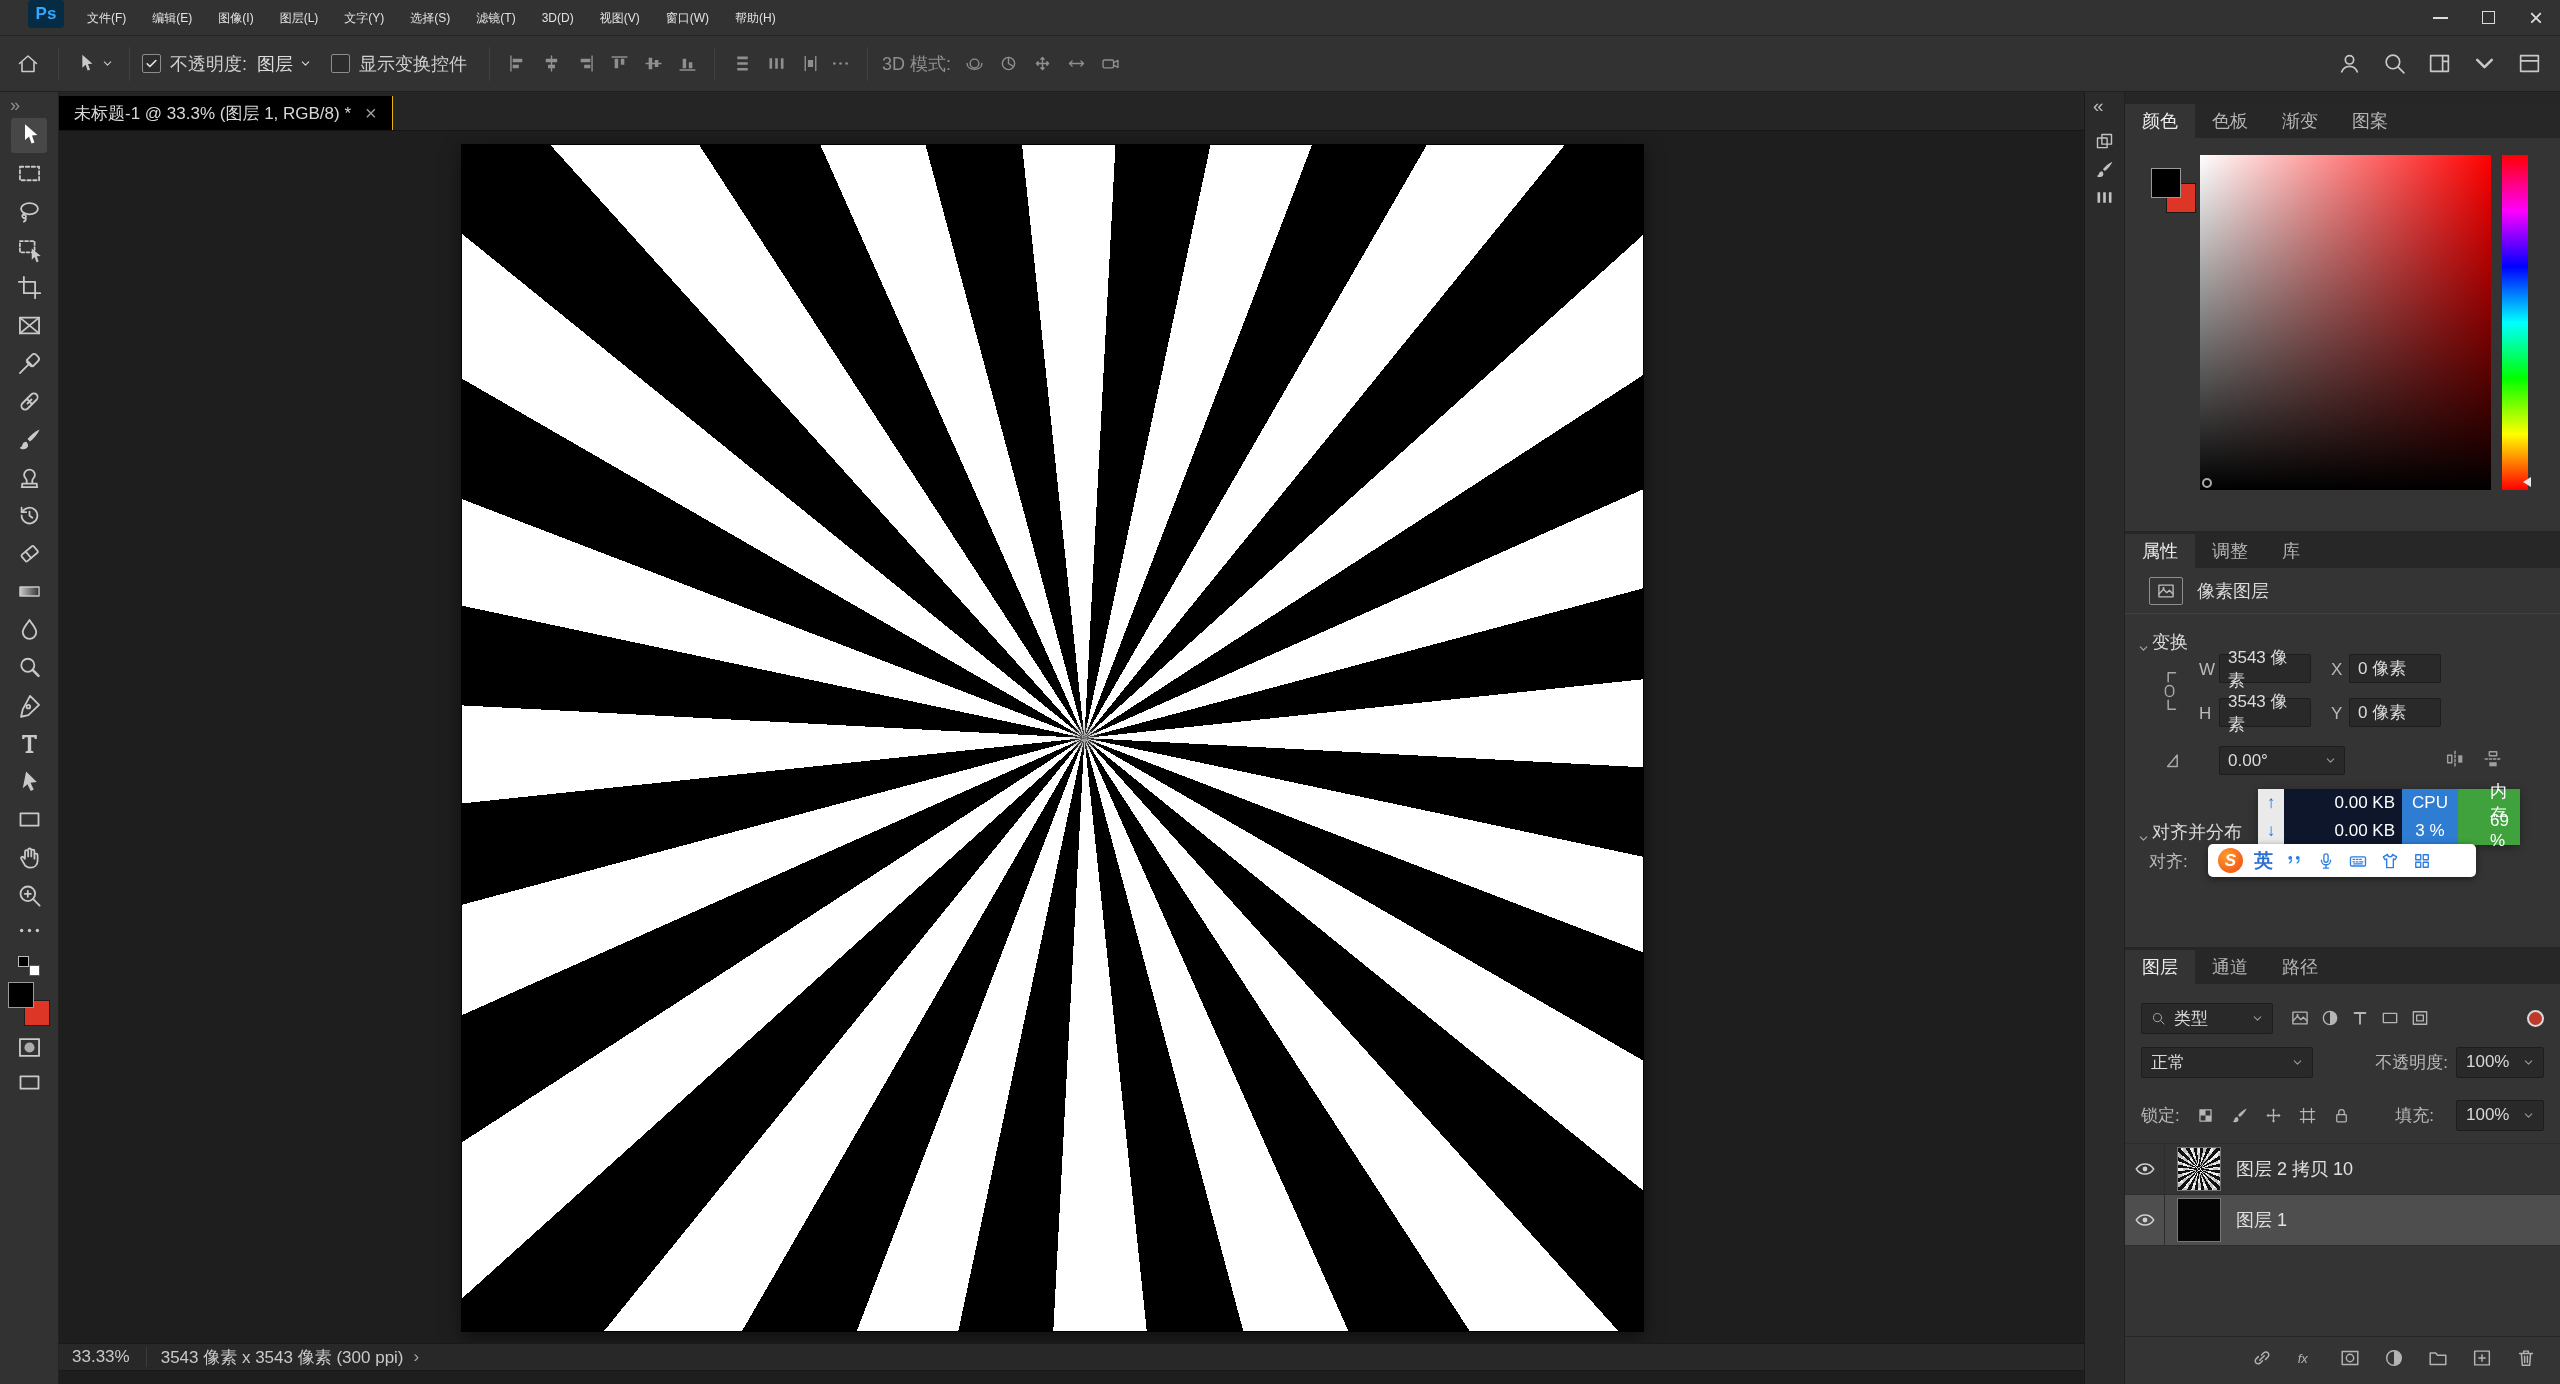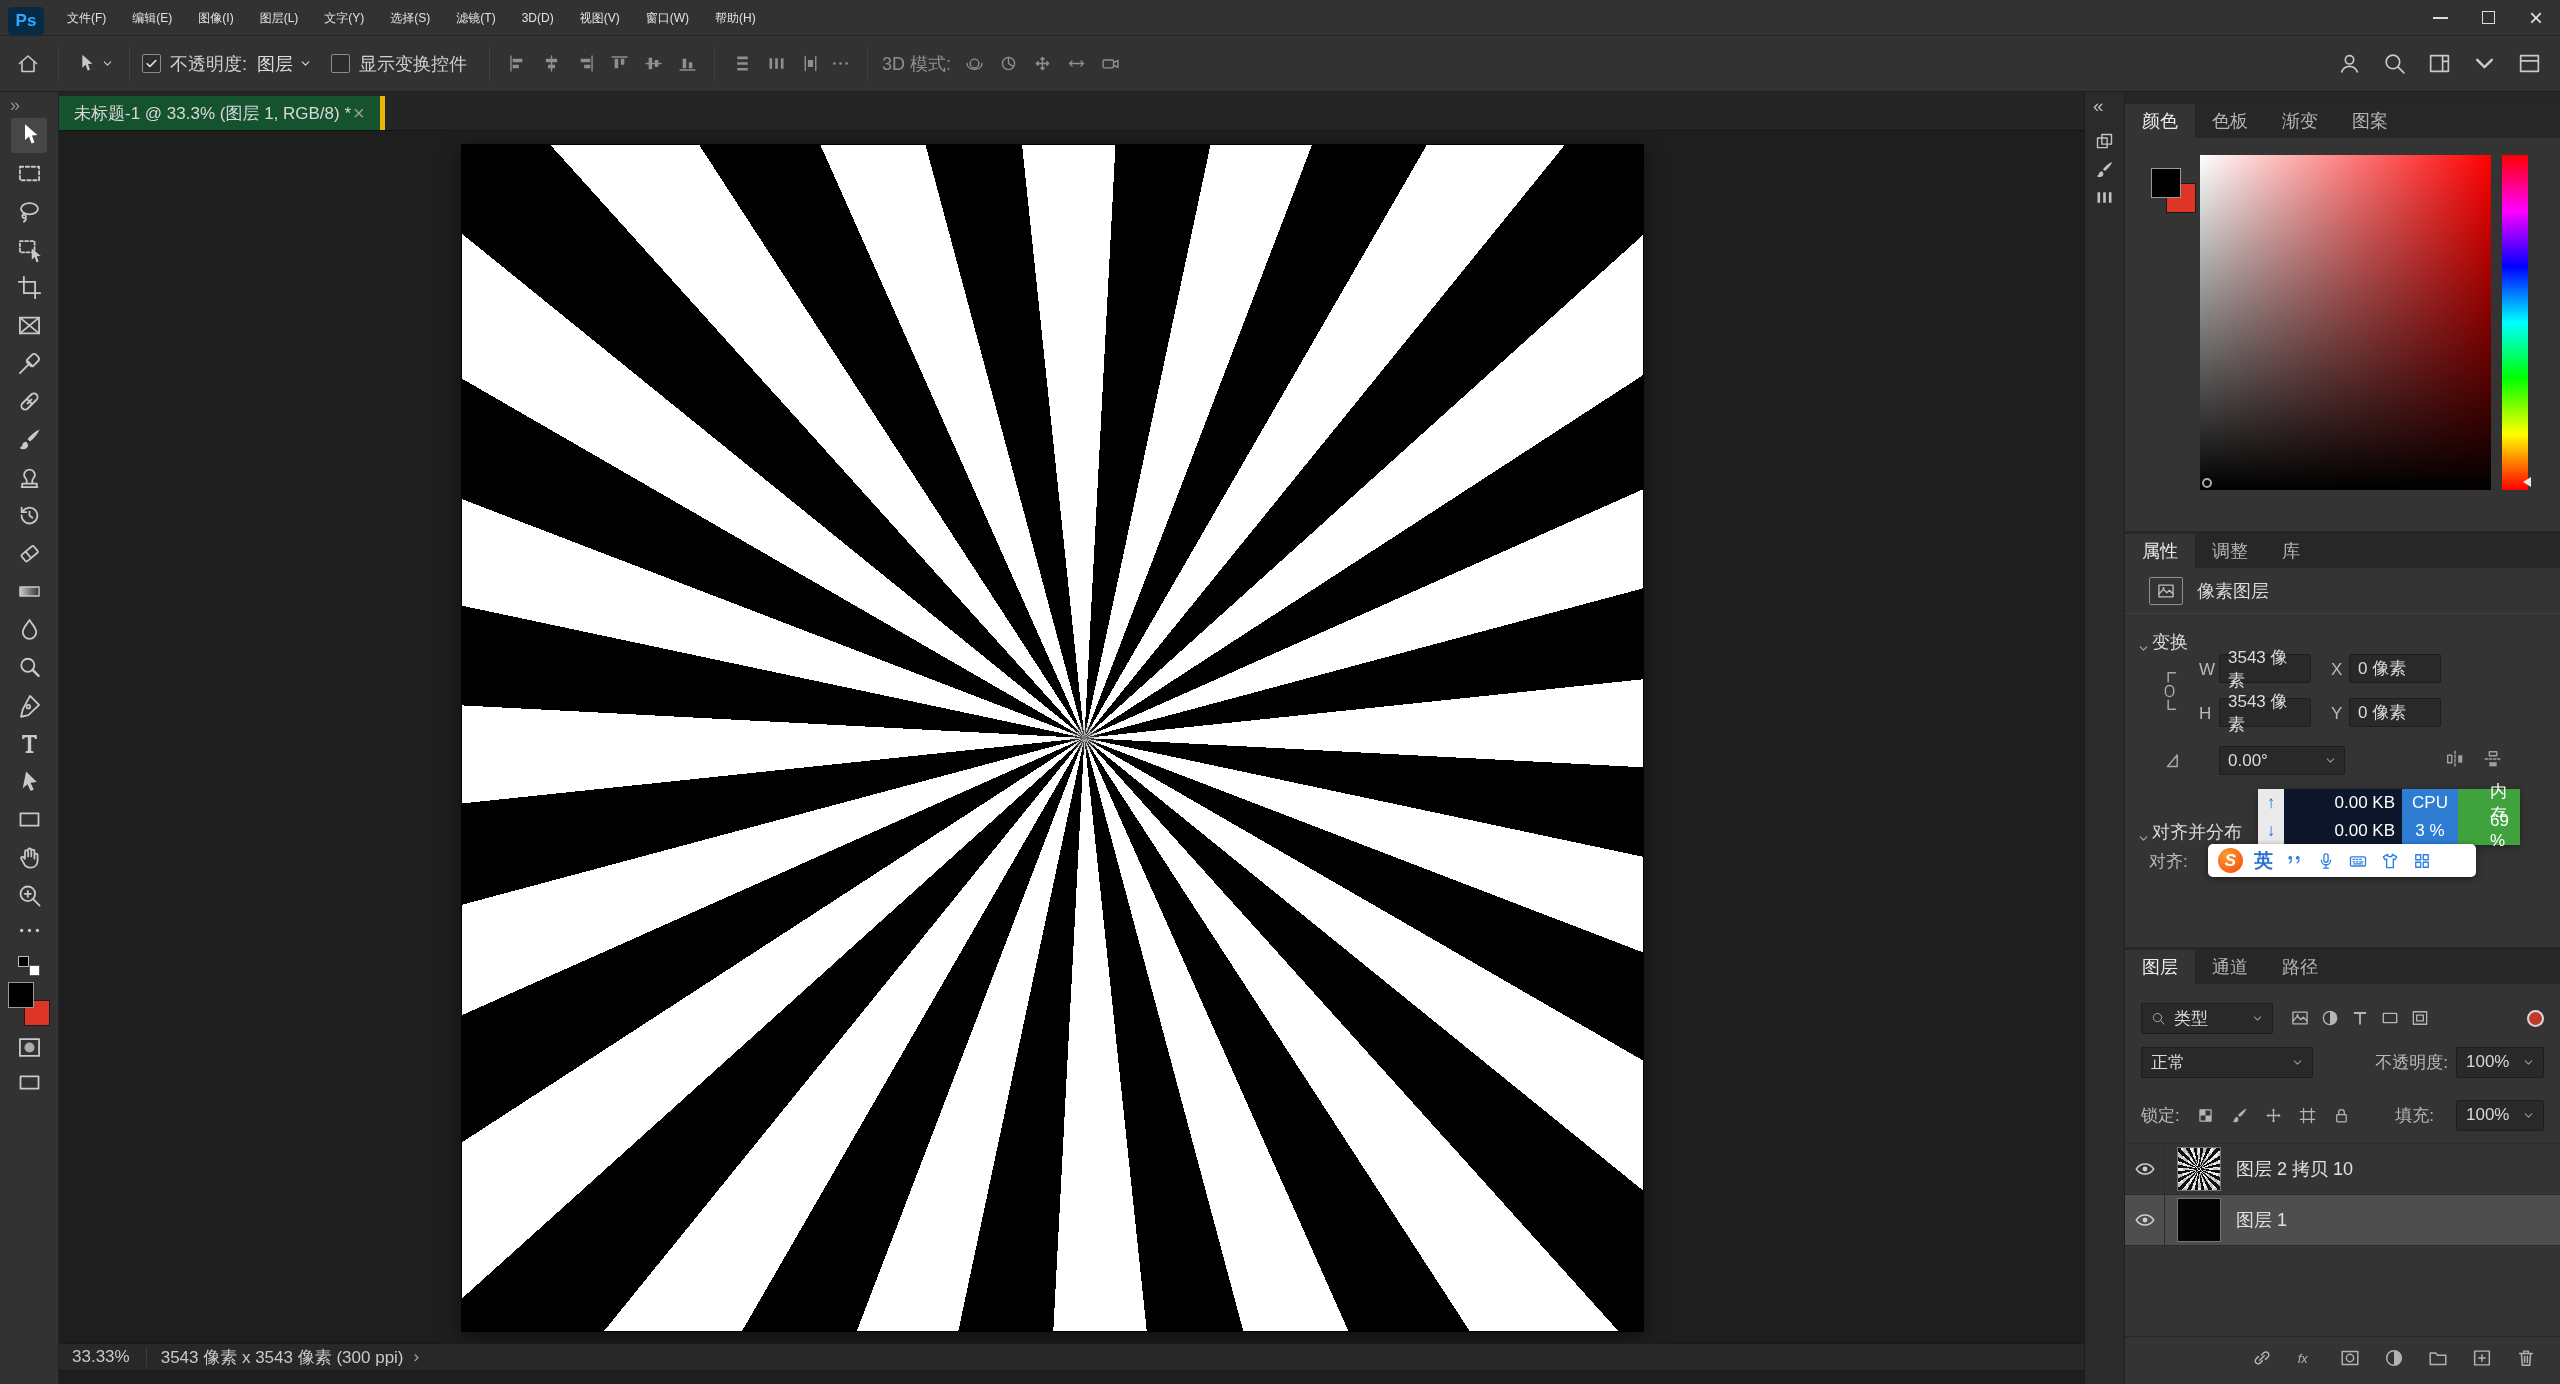--- a/index.html
+++ b/index.html
@@ -3,21 +3,21 @@
 <meta charset="utf-8">
 <style>
 *{margin:0;padding:0;box-sizing:border-box;}
 html,body{width:2560px;height:1384px;overflow:hidden;background:#1e1e1e;}
 body{font-family:"Liberation Sans","DejaVu Sans",sans-serif;font-size:18px;color:#d6d6d6;}
 svg{display:block;}
 .ic{stroke:currentColor;fill:none;stroke-width:1.6;stroke-linecap:round;stroke-linejoin:round;}
 #app{position:relative;width:2560px;height:1384px;display:flex;flex-direction:column;background:#323232;}
 
 
-.menubar{height:36px;background:#323232;border-bottom:1px solid #252525;display:flex;align-items:flex-end;}
+.menubar{height:36px;background:#323232;border-bottom:1px solid #252525;display:flex;align-items:flex-start;padding-left:20px;}
 .ps-logo{width:36px;height:28px;margin:0 10px 0 8px;border-radius:4px;background:#062c45;color:#31a8ff;font-weight:bold;display:flex;align-items:center;justify-content:center;font-size:17px;}
 .menus{display:flex;align-items:center;height:100%;}
 .menu-item{padding:0 13px;line-height:36px;color:#e2e2e2;font-size:12px;}
 .win-controls{margin-left:auto;display:flex;height:100%;}
 .winbtn{width:48px;height:100%;display:flex;align-items:center;justify-content:center;color:#dcdcdc;}
 .wc-min{width:15px;height:2px;background:#dcdcdc;}
 .wc-max{width:13px;height:13px;border:1.5px solid #dcdcdc;}
 .wc-x{font-size:24px;line-height:1;}
 
 
@@ -51,21 +51,21 @@
 .mini-colors{position:relative;width:22px;height:20px;margin:8px 0 2px 0;align-self:center;}
 .mini-fg{position:absolute;left:0;top:0;width:11px;height:11px;background:#000;border:1px solid #bbb;}
 .mini-bg{position:absolute;right:0;bottom:0;width:11px;height:11px;background:#fff;border:1px solid #555;}
 .swatches{position:relative;width:42px;height:44px;margin:4px 0;}
 .bg-swatch{position:absolute;right:0;bottom:0;width:26px;height:26px;background:#dd3526;border:1px solid #1c1c1c;}
 .fg-swatch{position:absolute;left:0;top:0;width:26px;height:26px;background:#000;border:1px solid #9a9a9a;}
 
 
 .centercol{flex:1;display:flex;flex-direction:column;min-width:0;background:#1e1e1e;}
 .tabbar{height:39px;background:#252525;border-bottom:1px solid #151515;display:flex;align-items:flex-end;}
-.doctab{height:34px;background:#14532d;color:#d8d8d8;font-size:17px;display:flex;align-items:center;gap:2px;padding:0 15px;border-right:5px solid #eab308;}
+.doctab{height:34px;background:#000000;color:#d8d8d8;font-size:17px;display:flex;align-items:center;gap:14px;padding:0 15px;border-right:1px solid #eab308;}
 .tabclose{color:#9d9d9d;font-size:20px;line-height:1;}
 .canvasarea{flex:1;position:relative;background:#1e1e1e;overflow:hidden;}
 .document{position:absolute;left:403px;top:14px;width:1181px;height:1186px;
  background:
   radial-gradient(circle at 52.7% 50%, rgba(125,125,125,.95) 0px, rgba(125,125,125,.5) 6px, rgba(125,125,125,0) 18px),
   repeating-conic-gradient(from 3deg at 52.7% 50%, #000 0deg 9deg, #fff 9deg 18deg);
  box-shadow:0 0 0 1px #000,0 5px 18px rgba(0,0,0,.55);}
 .statusbar{position:absolute;left:0;right:0;bottom:13px;height:28px;background:#282828;border-top:1px solid #191919;border-bottom:1px solid #191919;display:flex;align-items:center;font-size:17px;color:#c9c9c9;}
 .zoom{margin-left:13px;padding-right:16px;border-right:1px solid #3c3c3c;}
 .docinfo{margin-left:14px;}

